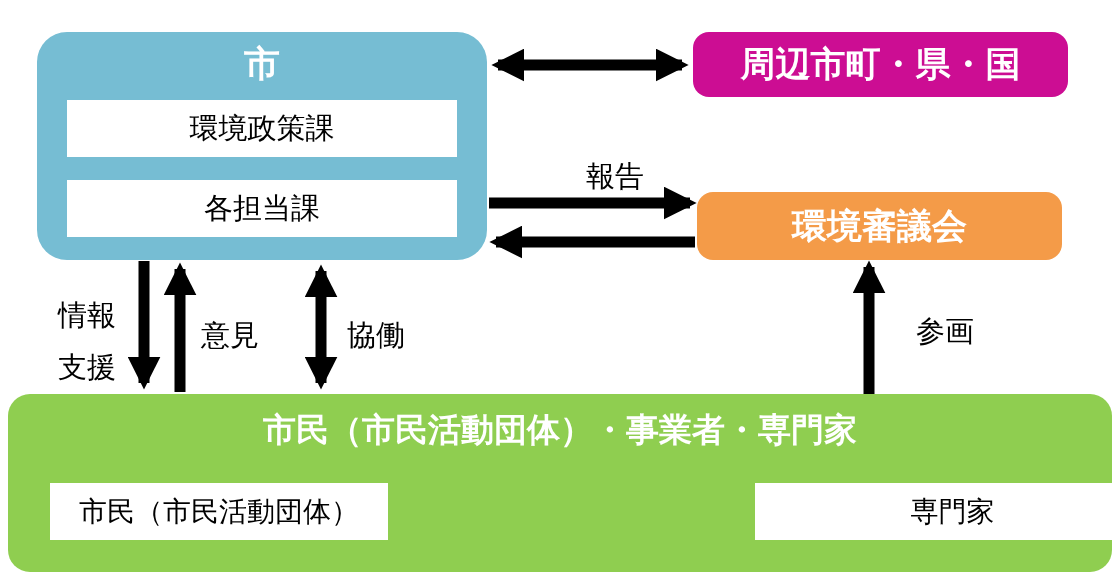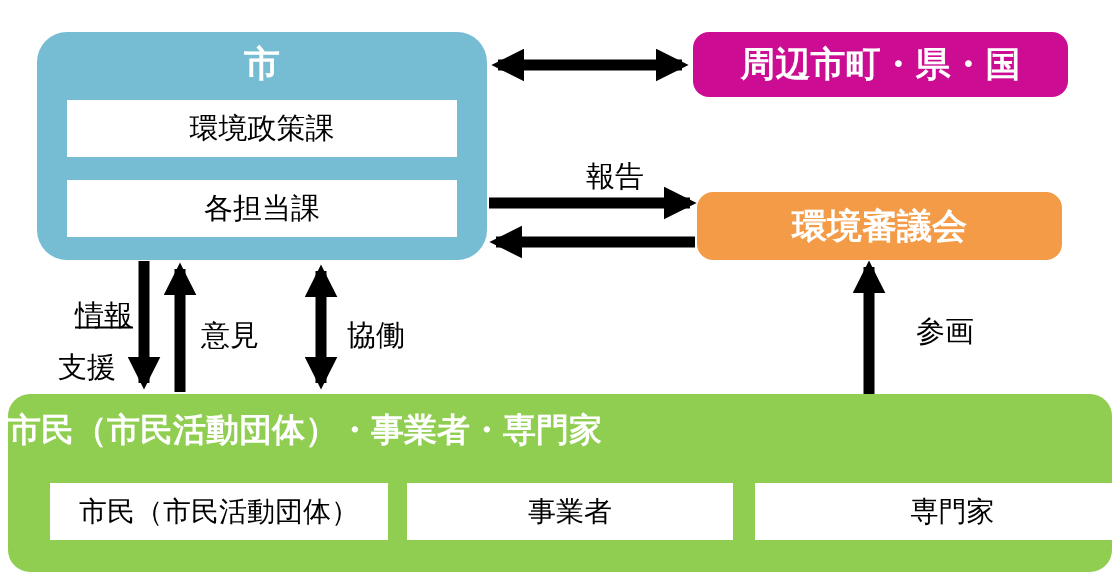--- a/index.html
+++ b/index.html
@@ -41,40 +41,40 @@
   .council-box{
     left:697px;top:192px;width:365px;height:68px;background:#F49B48;border-radius:16px;
     display:flex;align-items:center;justify-content:center;
     font-size:35px;font-weight:bold;color:#ffffff;
   }
 
   
   .citizens-box{left:8px;top:394px;width:1104px;height:178px;background:#8FCE50;border-radius:22px;}
   .citizens-title{
     position:absolute;left:0;top:14px;width:100%;
-    text-align:left;font-size:33px;font-weight:bold;color:#ffffff;line-height:44px;
+    text-align:center;font-size:33px;font-weight:bold;color:#ffffff;line-height:44px;
   }
   .member{
     position:absolute;top:89px;height:57px;background:#ffffff;
     display:flex;align-items:center;justify-content:center;
     font-size:28px;color:#000000;
   }
   .member1{left:42px;width:338px;}
   .member2{left:399px;width:326px;}
   .member3{left:747px;width:395px;}
 
   
   .albl{
     position:absolute;transform:translate(-50%,-50%);
     font-size:29px;color:#000000;white-space:nowrap;line-height:1;
   }
   .lbl-cooperation{left:578px;top:30px;}
   .lbl-report{left:575px;top:176px;margin-left:40px;}
   .lbl-opinion-proposal{left:567px;top:277px;}
-  .lbl-information{left:104px;top:315px;text-decoration:underline;}
+  .lbl-information{left:87px;top:315px;}
   .lbl-support{left:87px;top:367px;}
   .lbl-opinion{left:230px;top:335px;}
   .lbl-collaboration{left:376px;top:335px;}
   .lbl-participation{left:921px;top:331px;margin-left:24px;}
 </style>
 </head>
 <body>
 
 <div class="canvas">
 
@@ -106,21 +106,20 @@
     <div class="dept dept2">各担当課</div>
   </div>
 
   <div class="box surrounding-box">周辺市町・県・国</div>
 
   <div class="box council-box">環境審議会</div>
 
   <div class="box citizens-box">
     <div class="citizens-title">市民（市民活動団体）・事業者・専門家</div>
     <div class="member member1">市民（市民活動団体）</div>
-    <div class="member member2">事業者</div>
     <div class="member member3">専門家</div>
   </div>
 
   <div class="albl lbl-report">報告</div>
   <div class="albl lbl-information">情報</div>
   <div class="albl lbl-support">支援</div>
   <div class="albl lbl-opinion">意見</div>
   <div class="albl lbl-collaboration">協働</div>
   <div class="albl lbl-participation">参画</div>
 

